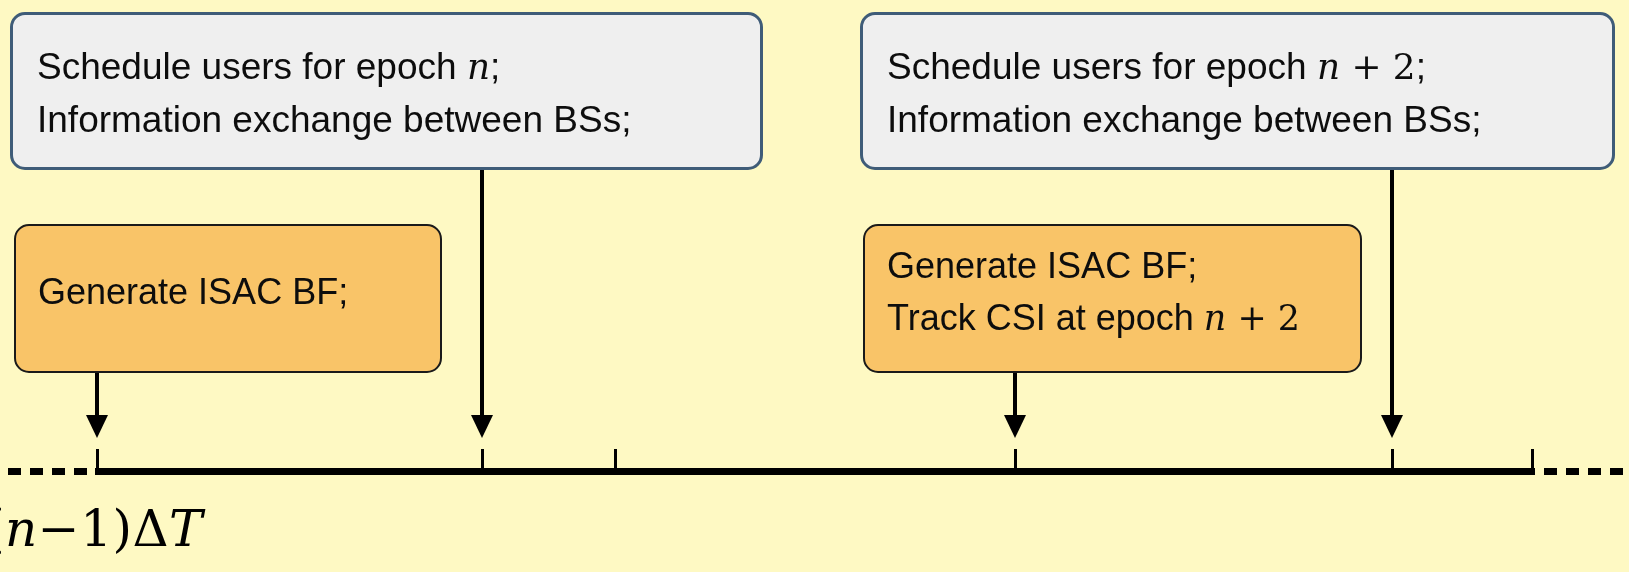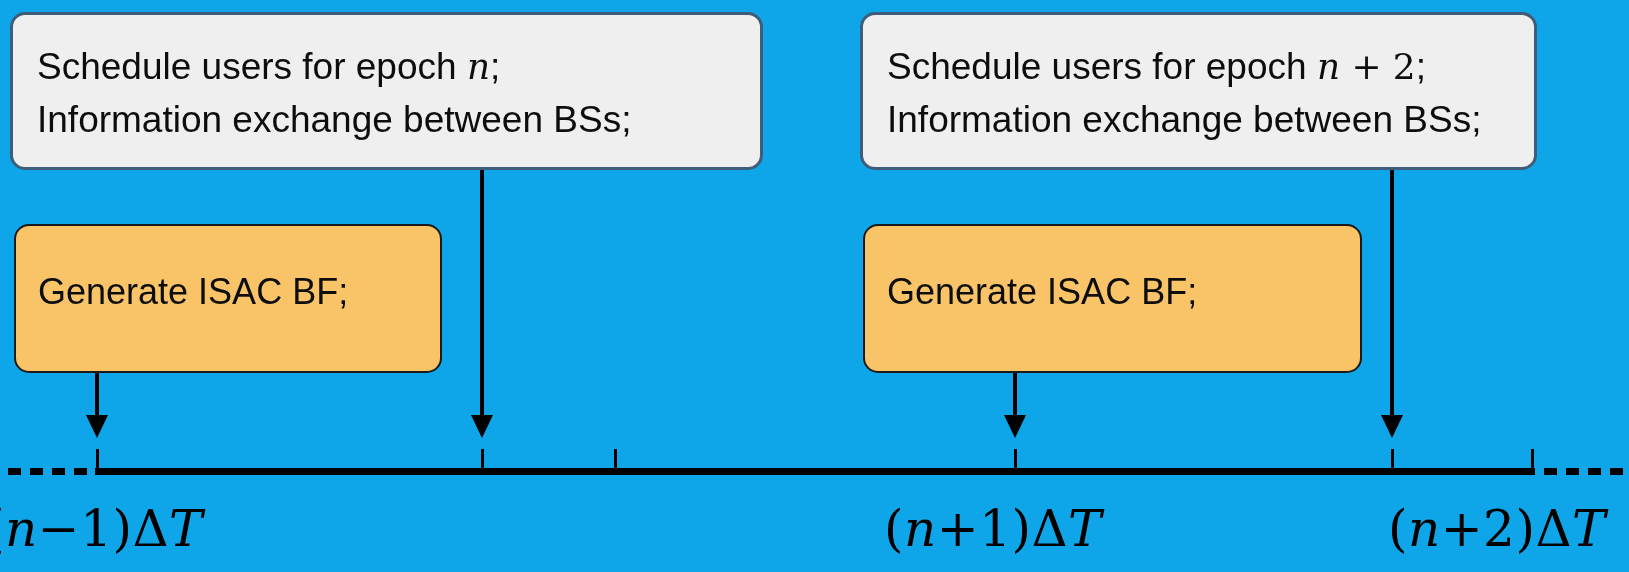--- a/index.html
+++ b/index.html
@@ -6,21 +6,21 @@
     --box_gray_fill:#efefef;
     --box_gray_border:#3f5c78;
     --box_orange_fill:#f9c468;
     --box_orange_border:#1a1a1a;
     --ink:#000000;
   }
   html,body{margin:0;padding:0;background:#ffffff;}
   .figure{
     position:relative;
     width:1629px;height:572px;
-    background:#0ea5e9;
+    background:#fef9c3;
     font-family:"Liberation Sans", sans-serif;
     color:#0d0d0d;
     overflow:hidden;
   }
   
   .box{
     position:absolute;
     box-sizing:border-box;
     border-radius:15px;
     display:flex;
@@ -118,31 +118,32 @@
 </head>
 <body>
 
 <div class="figure">
 
   <div class="box gray" style="left:10px;top:12px;width:753px;height:158px">
     <div class="line"><span>Schedule users for epoch </span><span class="mvar">n</span><span class="mrest"></span><span>;</span></div>
     <div class="line">Information exchange between BSs;</div>
   </div>
 
-  <div class="box gray" style="left:860px;top:12px;width:677px;height:158px">
+  <div class="box gray" style="left:860px;top:12px;width:755px;height:158px">
     <div class="line"><span>Schedule users for epoch </span><span class="mvar">n</span><span class="mrest"> + 2</span><span>;</span></div>
     <div class="line">Information exchange between BSs;</div>
   </div>
 
   <div class="box orange" style="left:14px;top:224px;width:428px;height:149px">
     <div class="line">Generate ISAC BF;</div>
   </div>
 
   <div class="box orange" style="left:863px;top:224px;width:499px;height:149px">
     <div class="line">Generate ISAC BF;</div>
+    <div class="line"><span>Track CSI at epoch </span><span class="mvar">n</span><span class="mrest"> + 2</span></div>
   </div>
 
   <div class="arrow" style="left:86px;top:373px;height:65px"></div>
   <div class="arrow" style="left:471px;top:170px;height:268px"></div>
   <div class="arrow" style="left:1004px;top:373px;height:65px"></div>
   <div class="arrow" style="left:1381px;top:170px;height:268px"></div>
 
   <div class="axis-dash left"></div>
   <div class="axis-solid"></div>
   <div class="axis-dash right"></div>
@@ -151,17 +152,15 @@
   <div class="tick" style="left:481px"></div>
   <div class="tick" style="left:614px"></div>
   <div class="tick" style="left:1014px"></div>
   <div class="tick" style="left:1391px"></div>
   <div class="tick" style="left:1531px"></div>
 
   <div class="tl-label" style="left:94px"><span class="up">(</span><span class="it">n</span><span class="up">−1)</span><span class="up">Δ</span><span class="it">T</span></div>
 
 
 
-  <div class="tl-label" style="left:993px"><span class="up">(</span><span class="it">n</span><span class="up">+1)</span><span class="up">Δ</span><span class="it">T</span></div>
 
-  <div class="tl-label no-center" style="left:1388px"><span class="up">(</span><span class="it">n</span><span class="up">+2)</span><span class="up">Δ</span><span class="it">T</span></div>
 
 </div>
 
 </body></html>

